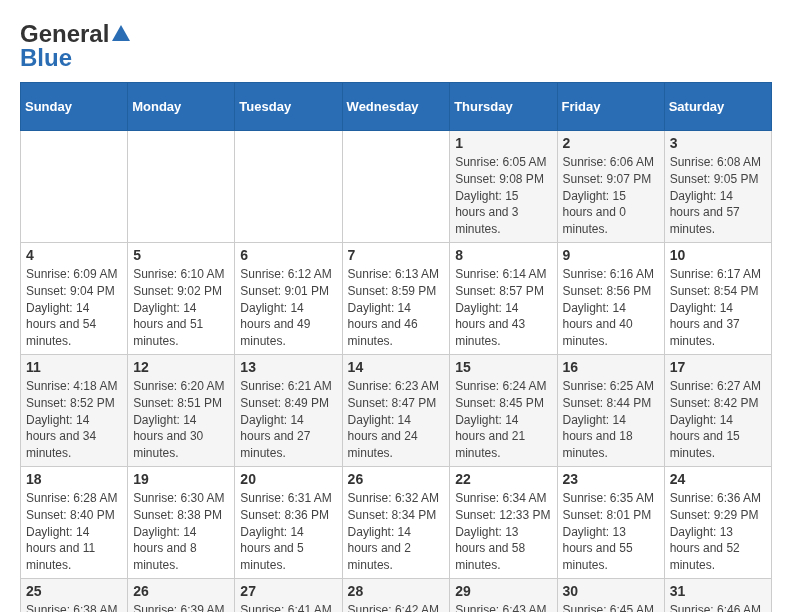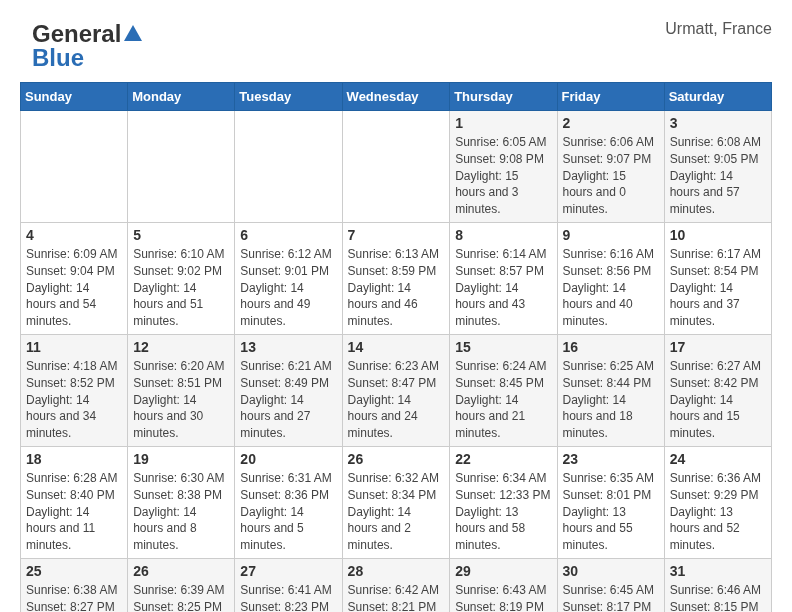--- a/index.html
+++ b/index.html
@@ -6,23 +6,22 @@
     body {
       font-family: Arial, sans-serif;
       background: #fff;
       width: 792px;
       min-height: 612px;
       padding: 20px;
     }
     .header {
       display: flex;
       justify-content: space-between;
-      align-items: flex-start;
+      align-items: center;
       margin-bottom: 10px;
-      margin-left: 12px;
     }
     .logo {
       display: flex;
       flex-direction: column;
       align-items: flex-start;
     }
     .title-section {
       text-align: right;
     }
     .month-year {
@@ -35,21 +34,21 @@
       color: #555;
     }
     .calendar {
       width: 100%;
       border-collapse: collapse;
       font-size: 11px;
     }
     .calendar th {
       background: #2a6db5;
       color: #fff;
-      padding: 6px 4px;
+      padding: 16px 4px;
       text-align: left;
       font-size: 13px;
       font-weight: bold;
       border: 1px solid #2060a0;
     }
     .calendar td {
       border: 1px solid #ccc;
       vertical-align: top;
       padding: 4px 5px;
       width: 108px;
@@ -91,21 +90,20 @@
   <div class="logo">
     <div style="display:flex; align-items:center;">
       <span style="font-size:24px; font-weight:bold; color:#333;">General</span>
       <svg width="22" height="22" viewBox="0 0 22 22" style="margin: 0 1px;">
         <polygon points="11,2 20,18 2,18" fill="#2a6db5"></polygon>
       </svg>
     </div>
     <span style="font-size:24px; font-weight:bold; color:#2a6db5; margin-top:-4px;">Blue</span>
   </div>
   <div class="title-section">
-    <div class="location">Urmatt, France</div>
   </div>
 </div>
 
 <table class="calendar">
   <thead>
     <tr>
     <th>Sunday</th>
         <th>Monday</th>
         <th>Tuesday</th>
         <th>Wednesday</th>

